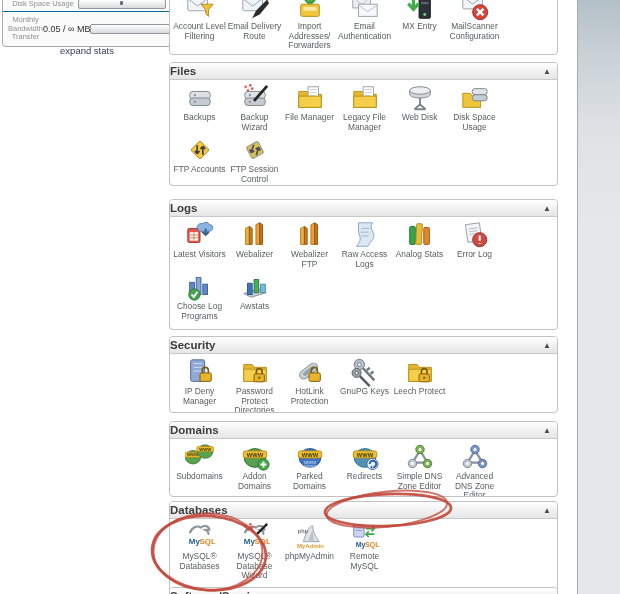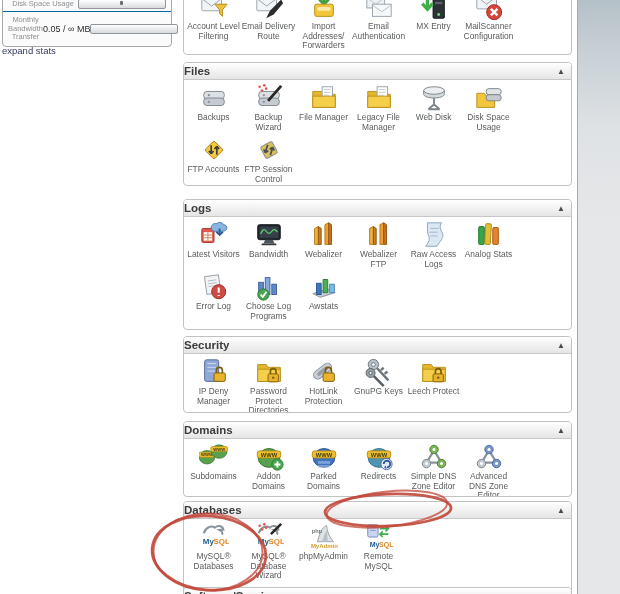--- a/index.html
+++ b/index.html
@@ -30,25 +30,25 @@
   .stat-value { font-size:9px; color:#2c2c2c; margin-bottom:1px; white-space:nowrap; }
   .bar {
     width:88px; height:10px; border:1px solid #8f959a; border-radius:2px;
     background:linear-gradient(180deg,#ffffff,#d8dadc); position:relative;
   }
   .bar .tick {
     position:absolute; left:50%; top:1px; width:3px; height:4px;
     margin-left:-2px; background:#6a6f73; border-radius:1px;
   }
   .expand-link {
-    position:absolute; left:2px; top:45px; width:170px; 
+    position:absolute; left:2px; top:45px; width:170px; text-align:center;
     font-size:9.5px; color:#333a5c; cursor:pointer;
   }
   
-  .main { position:absolute; left:183px; top:0; width:389px; height:594px; }
+  .main { position:absolute; left:169px; top:0; width:389px; height:594px; }
   .panel {
     position:absolute; left:0; width:389px;
     background:#ffffff; border:1px solid #c2c2c2; border-radius:4px; overflow:hidden;
   }
   .phead {
     position:relative; height:17px; line-height:17px; text-align:left;
     font-size:11.5px; font-weight:bold; color:#3c3c3c;
     background:linear-gradient(180deg,#ffffff,#e5e5e5); border-bottom:1px solid #c8c8c8;
     cursor:pointer;
   }
@@ -232,30 +232,20 @@
       <div class="items">
         <div class="item">
           <div class="ic"><svg width="30" height="30" viewBox="0 0 32 32" xmlns="http://www.w3.org/2000/svg">
               <rect x="3" y="9" width="13" height="15" rx="1.5" fill="#e4584c" stroke="#a33328"></rect>
               <rect x="5" y="13" width="9" height="9" fill="#fff"></rect>
               <path d="M5 16h9m-9 3h9m-4.5-6v9" stroke="#cf7a4a"></path>
               <path d="M13 8c0-3 3-5 6-4 1-2 6-2 7 1 3 0 4 2 3.5 4-.4 1.8-2 3-4.5 3h-8c-2.5 0-4-1.7-4-4z" fill="#8ab4e2" stroke="#4a7cae"></path>
               <path d="M22 9v7m-3.5-3.5L22 16l3.5-3.5" stroke="#2d5e8e" stroke-width="2" fill="none"></path>
             </svg></div>
           <div class="lbl">Latest Visitors</div>
-        </div>
-        <div class="item">
-          <div class="ic"><svg width="30" height="30" viewBox="0 0 32 32" xmlns="http://www.w3.org/2000/svg">
-              <rect x="4" y="5" width="24" height="16" rx="2" fill="#22272c" stroke="#0d1013"></rect>
-              <rect x="6" y="7" width="20" height="12" fill="#37404a"></rect>
-              <path d="M7 15c2-5 4-6 6-3s4 3 6 0 4-2 6 1" stroke="#5fd068" fill="none" stroke-width="1.4"></path>
-              <path d="M12 21l-2 4h12l-2-4" fill="#4e555b"></path>
-              <rect x="8" y="25" width="16" height="2" rx="1" fill="#33383d"></rect>
-            </svg></div>
-          <div class="lbl">Bandwidth</div>
         </div>
         <div class="item">
           <div class="ic"><svg width="30" height="30" viewBox="0 0 32 32" xmlns="http://www.w3.org/2000/svg">
               <path d="M6 26V9l4-2v19z" fill="#f0b440" stroke="#b07716"></path>
               <path d="M10 26V7l3 2v17z" fill="#c87f22" stroke="#96520e"></path>
               <path d="M17 26V5l4-2v23z" fill="#f0a036" stroke="#b07716"></path>
               <path d="M21 26V3l3 2v21z" fill="#c8741e" stroke="#96520e"></path>
             </svg></div>
           <div class="lbl">Webalizer</div>
         </div>

